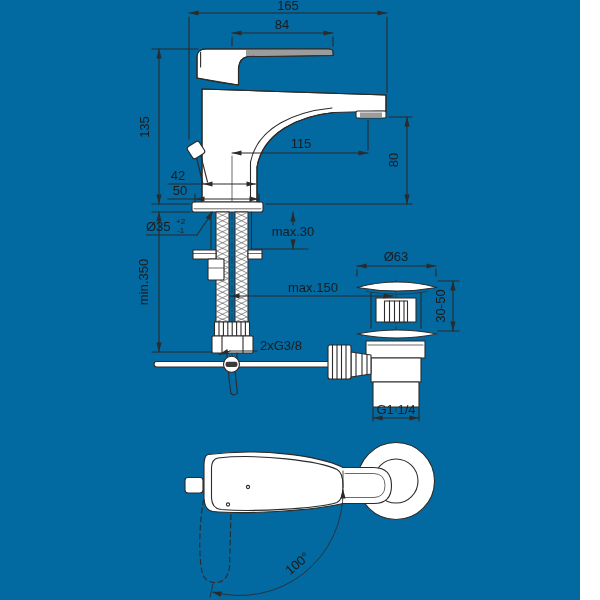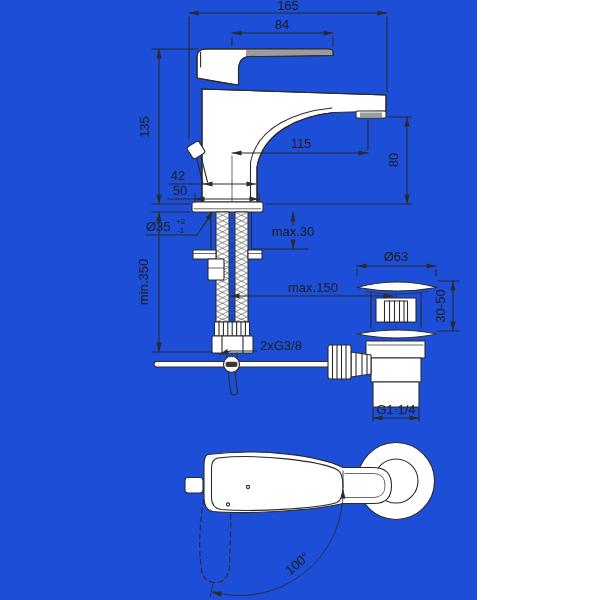--- a/index.html
+++ b/index.html
@@ -1,16 +1,16 @@
 <!DOCTYPE html>
 <html><head>
 <meta charset="utf-8">
 <style>
   html,body{margin:0;padding:0;background:#fff;}
-  .stage{position:relative;width:477px;height:600px;background:#1d4ed8;overflow:hidden;
+  .stage{position:relative;width:580px;height:600px;background:#0369a1;overflow:hidden;
          font-family:"Liberation Sans","DejaVu Sans",sans-serif;}
   svg{position:absolute;left:0;top:0;}
   #dwg path,#dwg line,#dwg rect,#dwg circle,#dwg ellipse,#dwg polyline{
     stroke:#2b2b2b;fill:none;stroke-width:1.1;stroke-linecap:round;stroke-linejoin:round;}
   #dwg .fw{fill:#ffffff;}
   #dwg .dim{stroke-width:0.85;}
   #dwg .thin{stroke-width:0.7;}
   #dwg .hatch{stroke:#5a5a5a;stroke-width:0.65;}
   #dwg .grayfill{fill:#9c9c9c;stroke:none;}
   #dwg .darkfill{fill:#3a3a3a;stroke:none;}

